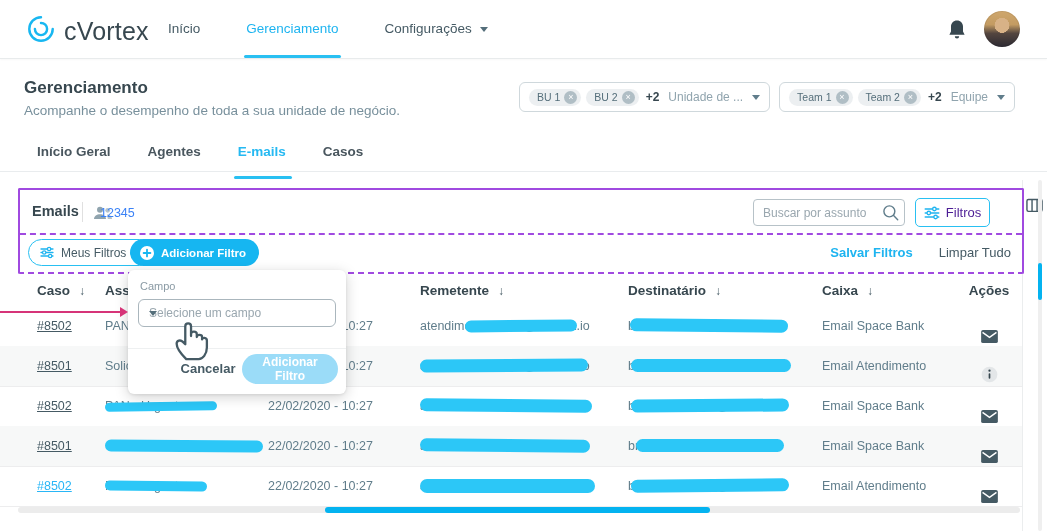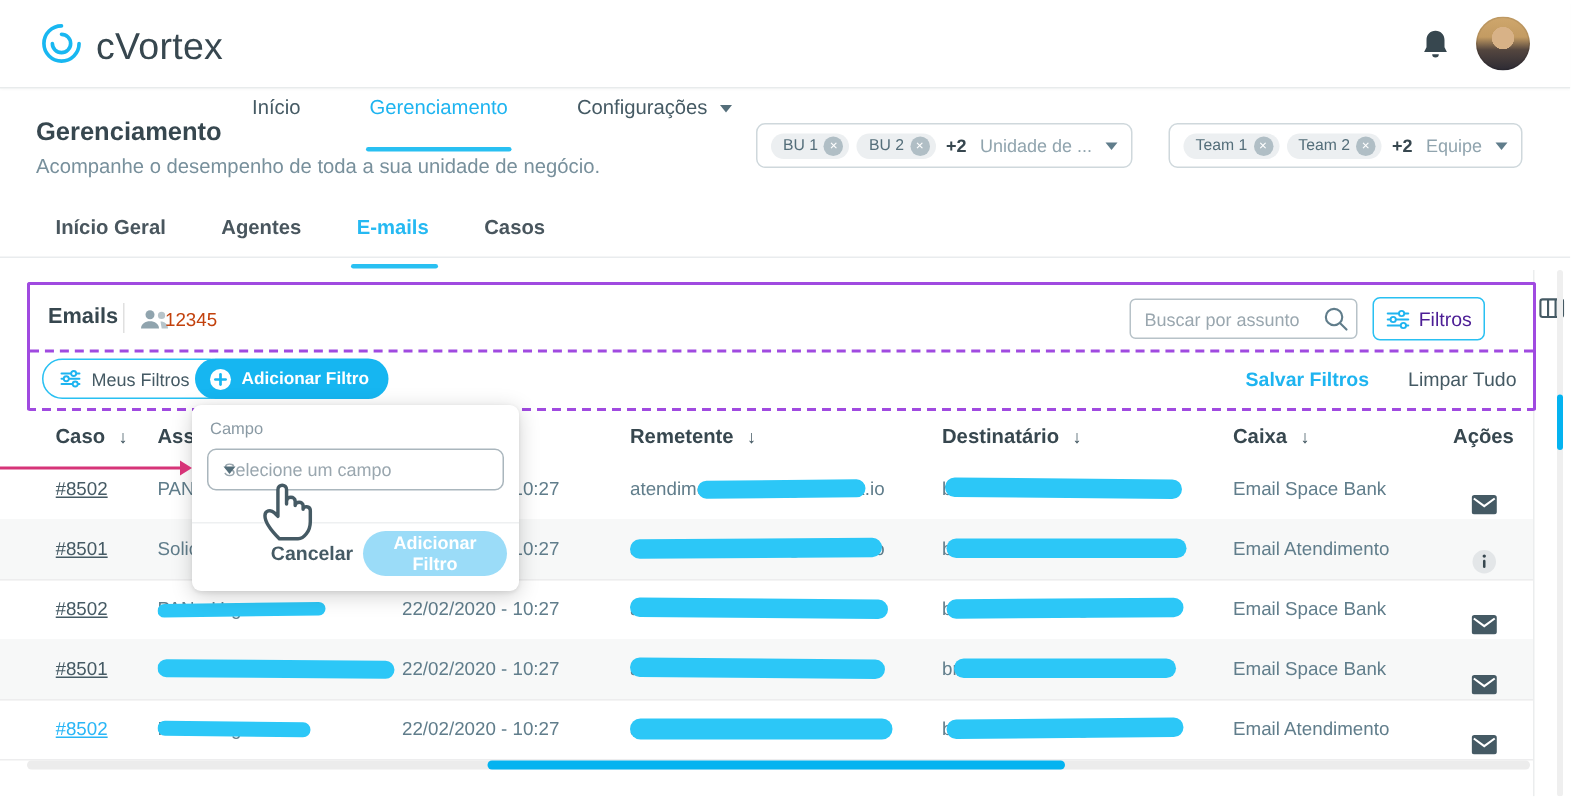--- a/index.html
+++ b/index.html
@@ -3,53 +3,53 @@
 <meta charset="utf-8">
 <style>
   html,body{margin:0;padding:0;background:#fff;}
   .screen{position:relative;width:1047px;height:531px;background:#fff;overflow:hidden;
     font-family:"Liberation Sans","DejaVu Sans",sans-serif;color:#37474f;}
   
   .navbar{position:absolute;left:0;top:0;right:0;height:58px;background:#fff;
     border-bottom:1px solid #e8ebec;box-shadow:0 1px 2px rgba(0,0,0,.03);z-index:20;}
   .brand{position:absolute;left:26px;top:14px;display:flex;align-items:center;gap:8px;}
   .brand-name{font-size:25px;font-weight:400;color:#37474f;letter-spacing:.2px;}
-  .nav-items{position:absolute;left:168px;top:0;height:58px;display:flex;gap:46px;align-items:center;margin-top:43px;}
+  .nav-items{position:absolute;left:168px;top:0;height:58px;display:flex;gap:46px;align-items:center;}
   .nav-item{font-size:13.5px;color:#455a64;position:relative;height:58px;line-height:58px;cursor:pointer;}
   .nav-item.active{color:#1eb4f0;}
   .nav-item.active::after{content:"";position:absolute;left:-2px;right:-2px;bottom:0;height:3px;background:#29c0f2;border-radius:2px;}
   .nav-caret{display:inline-block;width:0;height:0;border-left:4px solid transparent;border-right:4px solid transparent;border-top:5px solid #546e7a;margin-left:8px;vertical-align:middle;}
   .bell{position:absolute;left:948px;top:19px;cursor:pointer;}
   .avatar{position:absolute;left:984px;top:11px;width:36px;height:36px;border-radius:50%;cursor:pointer;
     background:
       radial-gradient(circle at 50% 40%, #d8b287 0 26%, rgba(0,0,0,0) 27%),
       linear-gradient(180deg,#cfa76d 0%,#c39b62 38%,#54463f 62%,#2c2a33 100%);
     box-shadow:inset 0 0 0 1px rgba(0,0,0,.08);}
   
   .page-title{position:absolute;left:24px;top:78px;font-size:17px;font-weight:700;color:#37474f;}
   .page-sub{position:absolute;left:24px;top:103px;font-size:13.5px;color:#78909c;}
-  .chipbar{position:absolute;right:32px;top:82px;display:flex;gap:24px;z-index:5;}
+  .chipbar{position:absolute;right:32px;top:82px;display:flex;gap:9px;z-index:5;}
   .chipgroup{display:flex;align-items:center;gap:5px;border:1px solid #cfd8dc;border-radius:6px;height:28px;padding:0 9px;background:#fff;white-space:nowrap;cursor:pointer;}
   .chip{display:inline-flex;align-items:center;gap:4px;background:#eceff1;border-radius:10px;padding:2px 4px 2px 8px;font-size:10.5px;color:#546e7a;}
   .chip-x{display:inline-block;width:13px;height:13px;border-radius:50%;background:#b0bec5;color:#fff;font-size:9px;line-height:13px;text-align:center;cursor:pointer;}
   .chip-more{font-size:12px;font-weight:700;color:#37474f;margin-left:2px;}
   .chip-label{font-size:12px;color:#90a4ae;margin:0 4px;}
   .sm-caret{width:0;height:0;border-left:4px solid transparent;border-right:4px solid transparent;border-top:5px solid #607d8b;}
   
   .tabs{position:absolute;left:0;top:140px;right:0;height:31px;border-bottom:1px solid #e9ecee;display:flex;gap:37px;padding-left:37px;}
   .tab{font-size:13.5px;font-weight:600;color:#49565e;position:relative;line-height:24px;cursor:pointer;}
   .tab.active{color:#25b9f2;}
   .tab.active::after{content:"";position:absolute;left:-4px;right:-6px;bottom:-8px;height:3px;background:#29c0f2;border-radius:2px;}
   
   .annot-box{position:absolute;left:18px;top:188px;width:1002px;height:82px;border:2px solid #a04ae0;border-bottom-style:dashed;border-radius:2px;pointer-events:none;z-index:30;}
   .annot-box .mid{position:absolute;left:0;right:0;top:43px;border-top:2px dashed #a04ae0;}
   .tb-title{position:absolute;left:32px;top:203px;font-size:14.5px;font-weight:700;color:#37474f;}
   .tb-div{position:absolute;left:82px;top:202px;width:1px;height:20px;background:#e0e0e0;}
   .tb-people{position:absolute;left:93px;top:206px;}
-  .tb-count{position:absolute;left:110px;top:206px;font-size:12.5px;color:#c2410c;}
+  .tb-count{position:absolute;left:100px;top:206px;font-size:12.5px;color:#3b82f6;}
   .search-wrap{position:absolute;left:753px;top:199px;width:152px;height:27px;}
   .search-input{width:100%;height:100%;box-sizing:border-box;border:1px solid #b7c2c8;border-radius:4px;padding:0 26px 0 9px;font-size:12px;color:#455a64;font-family:inherit;outline:none;}
   .search-input::placeholder{color:#9aa7af;}
   .search-ic{position:absolute;right:6px;top:5px;pointer-events:none;}
   .filtros-btn{position:absolute;left:915px;top:198px;width:75px;height:29px;box-sizing:border-box;border:1.5px solid #29c0f2;border-radius:5px;background:#fff;display:flex;align-items:center;justify-content:center;gap:6px;cursor:pointer;}
   .filtros-btn span{font-size:13px;font-weight:400;color:#4c1d95;}
   .cols-icon{position:absolute;left:1026px;top:198px;cursor:pointer;}
   .mf-pill{position:absolute;left:28px;top:239px;height:27px;box-sizing:border-box;border:1.5px solid #29c0f2;border-radius:14px;background:#fff;display:flex;align-items:center;gap:7px;padding:12px 11px;cursor:pointer;}
   .mf-pill span{font-size:12px;color:#455a64;font-weight:500;}
   .mf-caret{width:0;height:0;border-left:4px solid transparent;border-right:4px solid transparent;border-top:5px solid #1eb4f0;}

